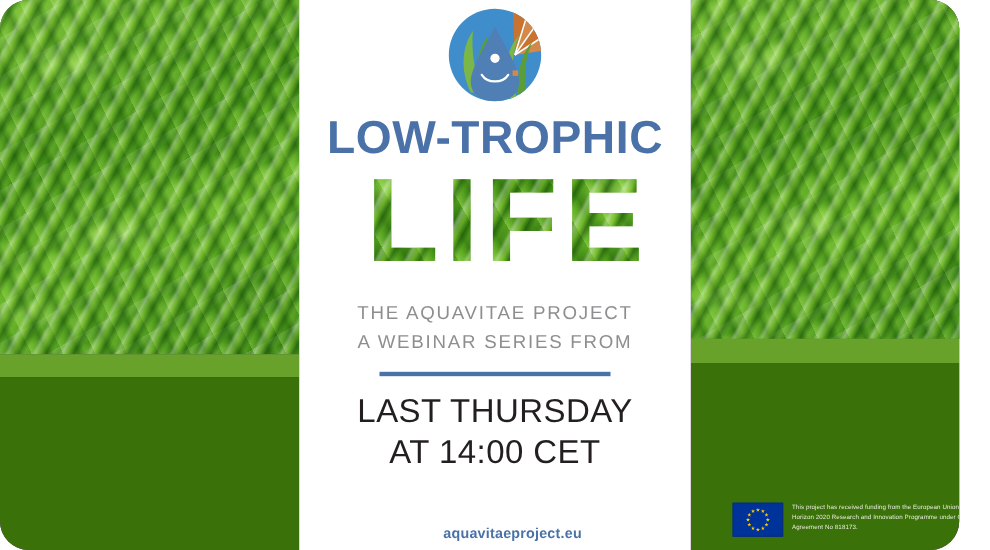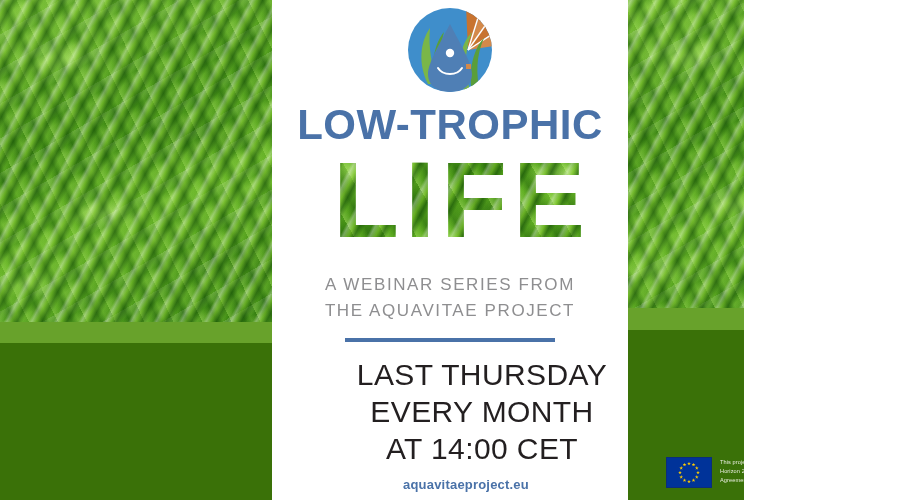--- a/index.html
+++ b/index.html
@@ -8,24 +8,25 @@
     background: #ffffff;
   }
   body {
     width: 900px;
     height: 500px;
     overflow: hidden;
     font-family: "Liberation Sans", sans-serif;
   }
   #poster {
     position: relative;
-    width: 744px;
+    width: 872px;
     height: 500px;
     overflow: hidden;
     background: #4c1d95;
+    border-radius: 26px;
   }
 
   
   .seaweed {
     position: absolute;
     background-color: #4f9615;
     background-image:
       repeating-linear-gradient(118deg,
         rgba(255,255,255,0.00) 0px,
         rgba(255,255,255,0.30) 3px,
@@ -162,21 +163,20 @@
   .schedule {
     position: absolute;
     left: 0;
     top: 356px;
     width: 100%;
     font-size: 30px;
     color: #231f20;
     line-height: 37px;
     font-weight: 400;
     letter-spacing: 0.4px;
-    margin-left: 32px;
   }
   .schedule span { display: block; }
 
   
   .site-url {
     position: absolute;
     left: 16px;
     top: 477px;
     width: 100%;
     font-size: 13px;
@@ -273,29 +273,28 @@
       </svg>
     </div>
 
     <div class="low-trophic">LOW-TROPHIC</div>
 
     <div class="life-wrap">
       <span class="life-text">LIFE</span>
     </div>
 
     <div class="subtitle">
+      <span>THE AQUAVITAE PROJECT</span>
       <span>A WEBINAR SERIES FROM</span>
-      <span>THE AQUAVITAE PROJECT</span>
     </div>
 
     <div class="divider"></div>
 
     <div class="schedule">
       <span>LAST THURSDAY</span>
-      <span>EVERY MONTH</span>
       <span>AT 14:00 CET</span>
     </div>
 
     <div class="site-url">aquavitaeproject.eu</div>
   </div>
 
   <div class="eu-badge">
     <div class="eu-flag">
         <div class="star" style="left: 20px; top: 3.5px;"></div>
         <div class="star" style="left: 24.5px; top: 4.70577px;"></div>

